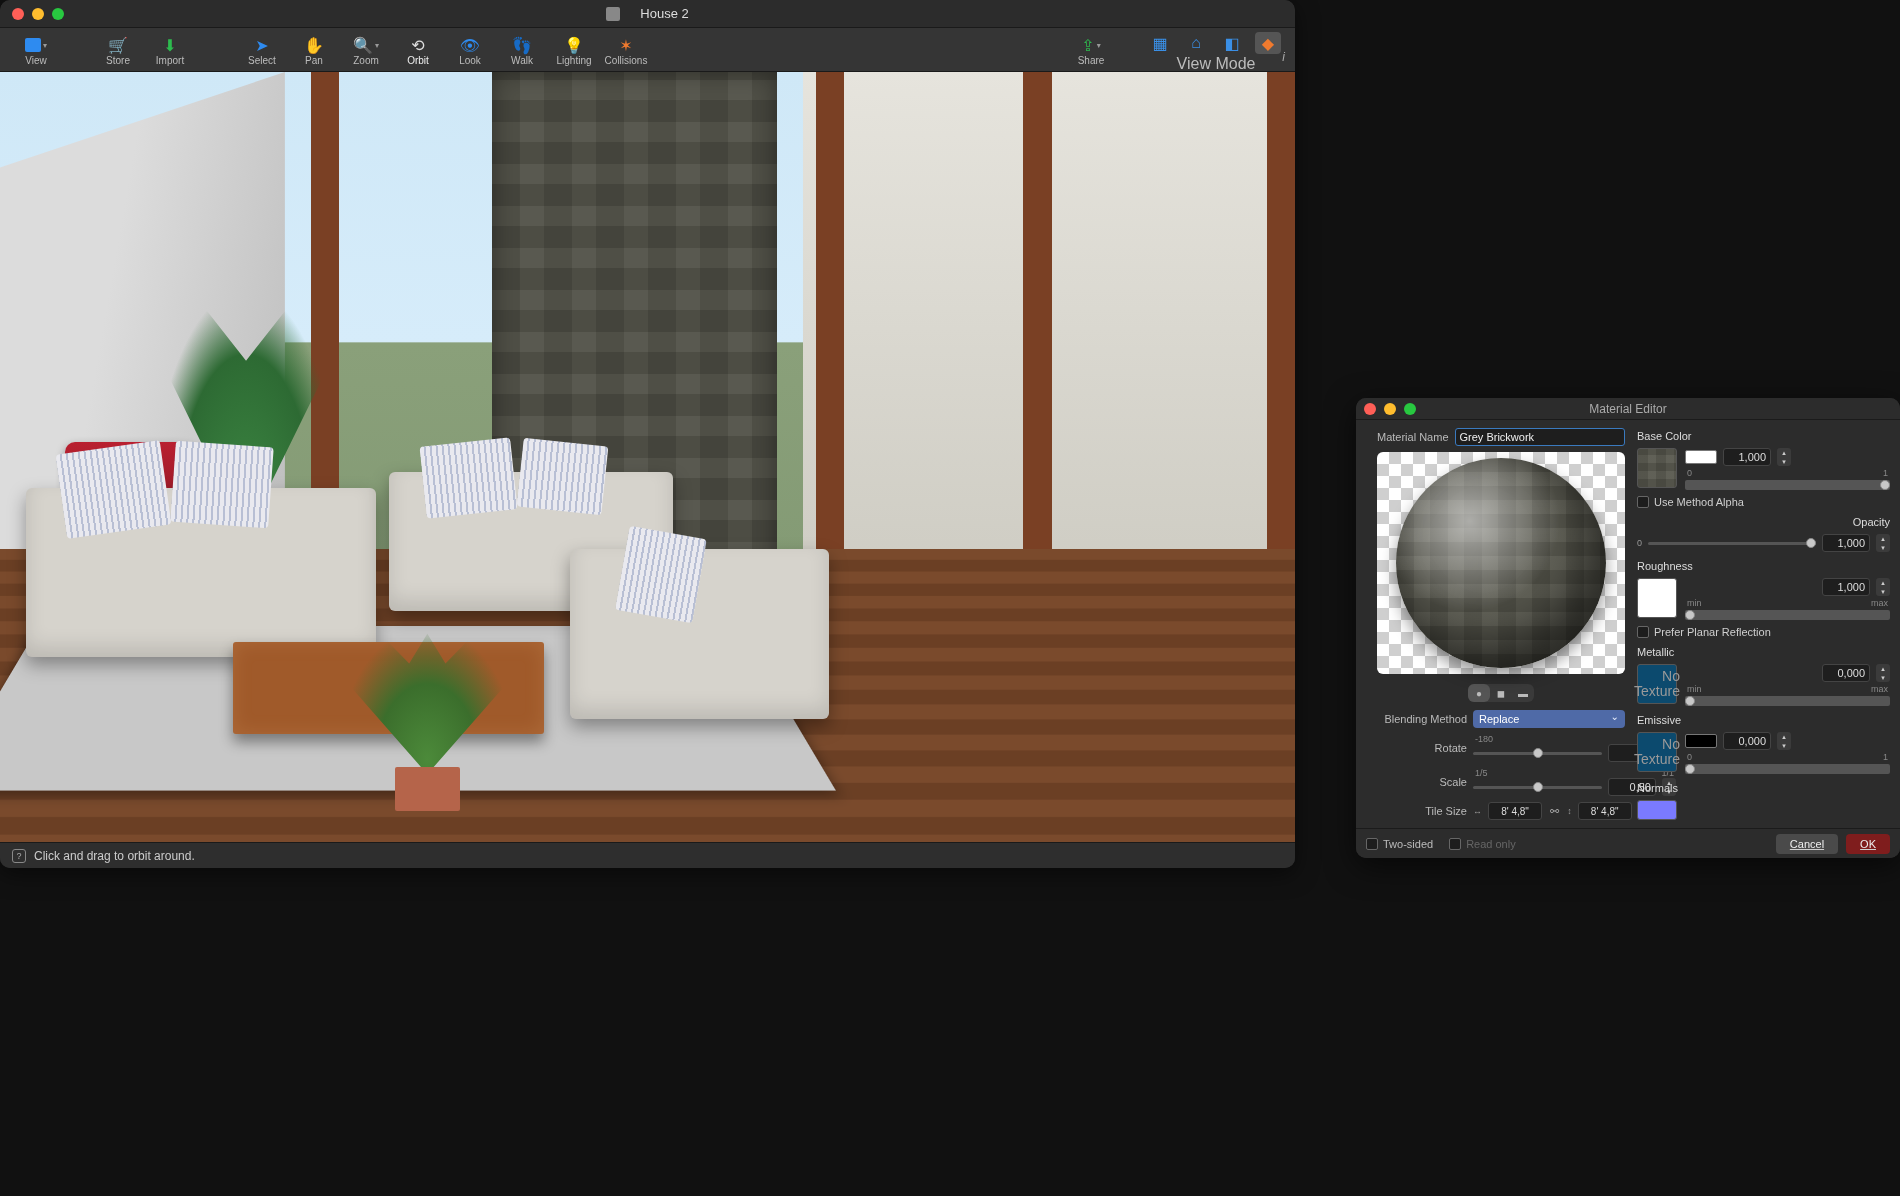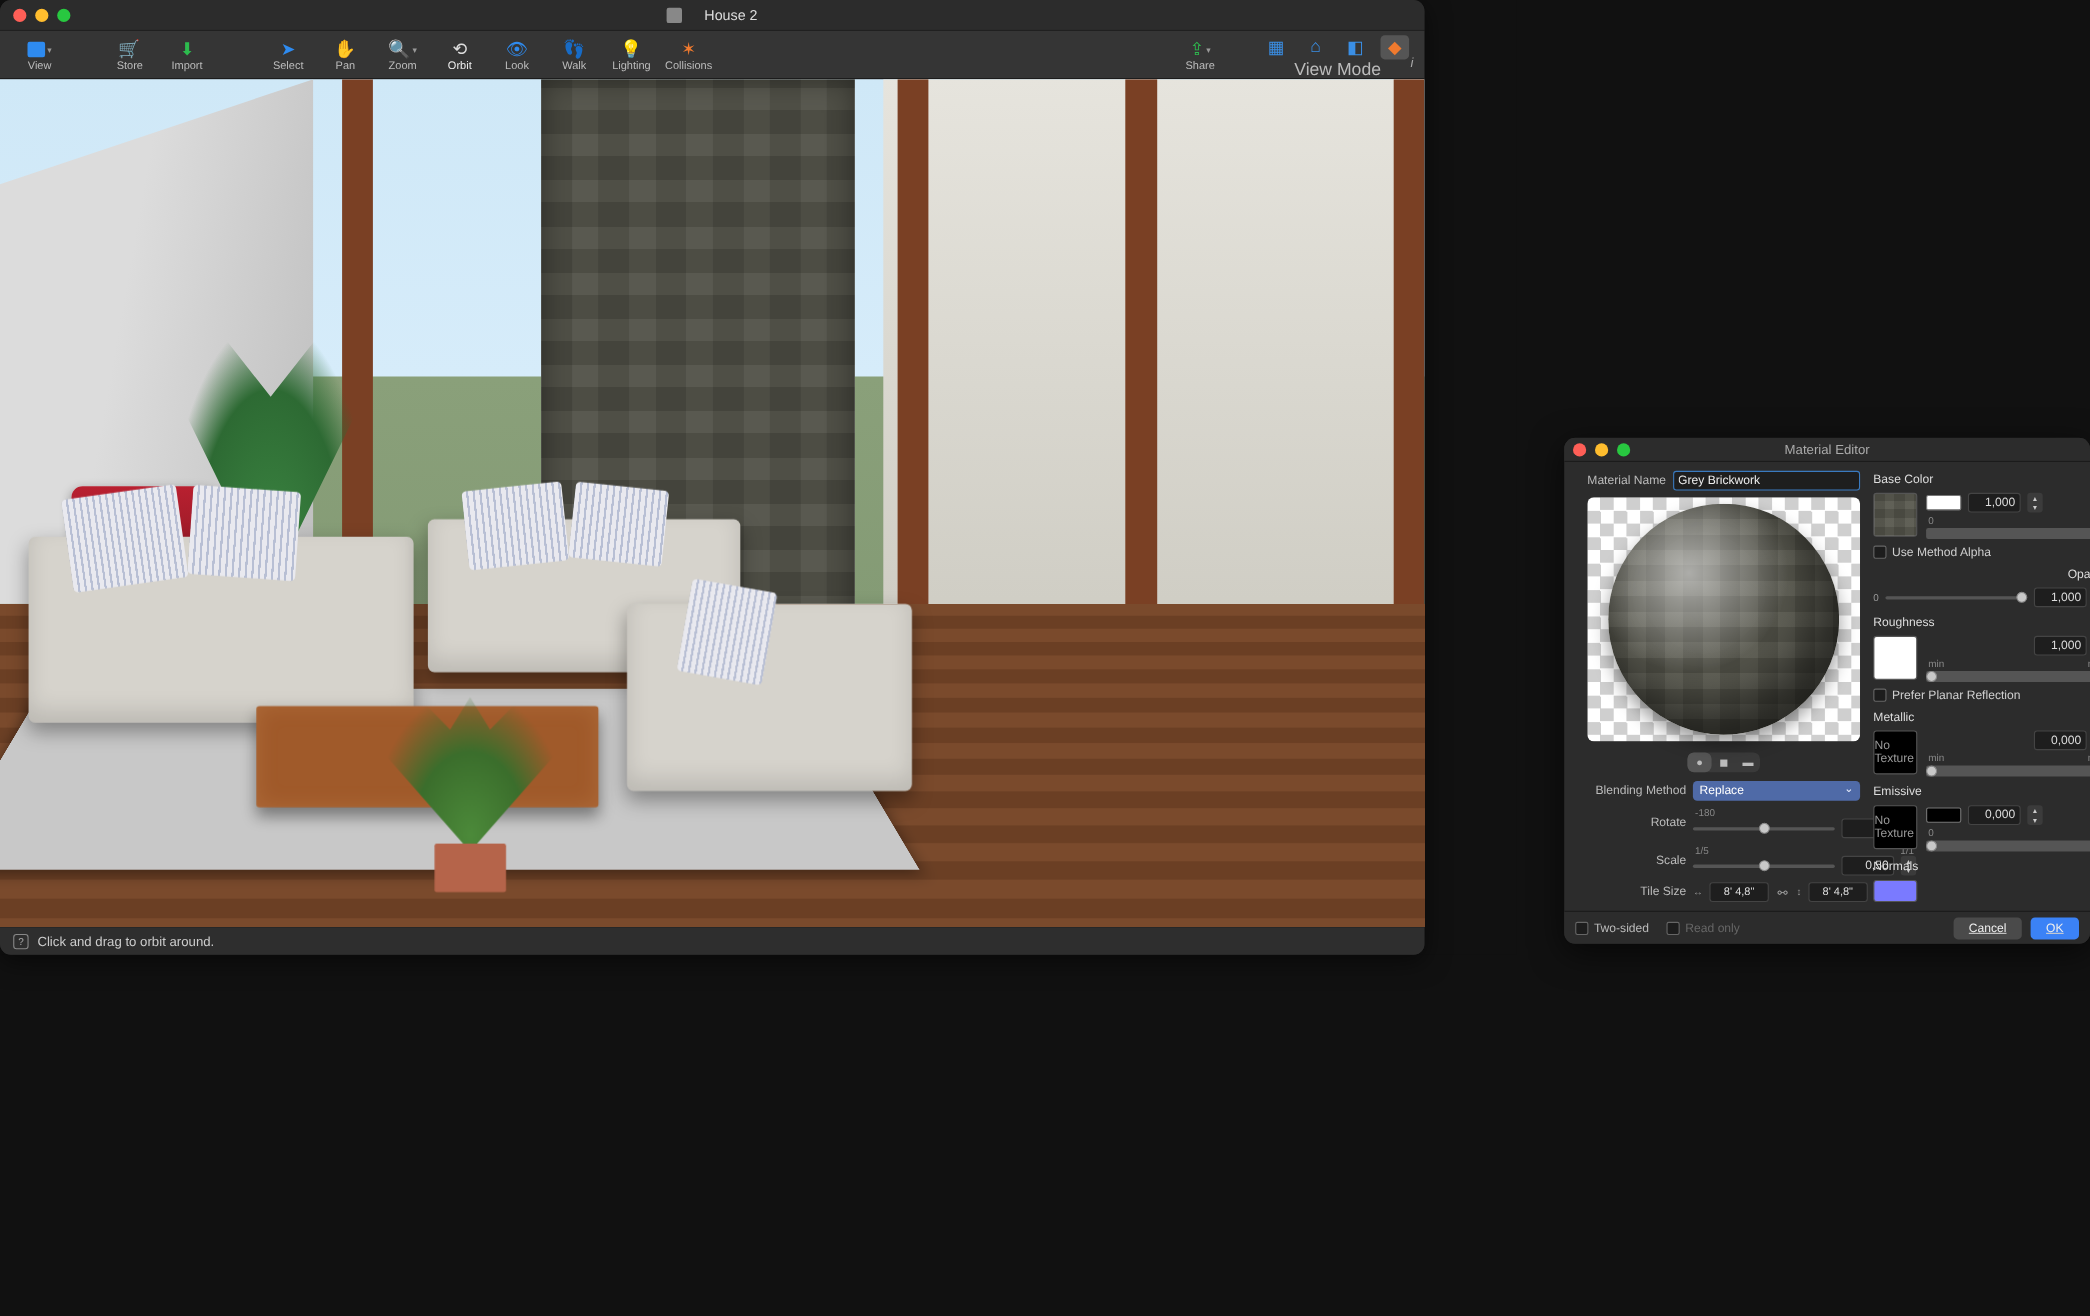--- a/index.html
+++ b/index.html
@@ -112,21 +112,21 @@
   
   .statusbar{
     position:absolute; left:0; right:0; bottom:0; height:26px;
     background:#2e2e2e; color:#ccc; font-size:12px; display:flex; align-items:center;
     padding:0 12px; gap:8px; border-top:1px solid #1a1a1a;
   }
   .statusbar .hint-icon{width:14px;height:14px;border:1px solid #888;border-radius:3px;display:inline-flex;align-items:center;justify-content:center;font-size:9px;color:#aaa;}
 
   
   .material-panel{
-    position:absolute; right:0; top:398px; width:478px; height:460px;
+    position:absolute; right:0; top:398px; width:544px; height:460px;
     background:#2c2c2c; border-radius:10px; box-shadow:0 8px 30px rgba(0,0,0,.6);
     color:#cfcfcf; font-size:11px;
     overflow:hidden;
   }
   .mp-title{height:22px;display:flex;align-items:center;justify-content:center;background:#2c2c2c;position:relative;border-bottom:1px solid #1b1b1b;font-size:12px;color:#aaa;}
   .mp-title .traffic-lights{left:8px;top:5px;}
   .mp-body{position:absolute;top:22px;left:0;right:0;bottom:30px;padding:8px 10px;display:flex;gap:12px;}
   .mp-left{width:248px;display:flex;flex-direction:column;gap:6px;margin-left:11px;}
   .mp-right{flex:1;display:flex;flex-direction:column;gap:6px;}
   .field-row{display:flex;align-items:center;gap:6px;}
@@ -160,31 +160,31 @@
   .numbox{width:48px;height:18px;background:#1e1e1e;border:1px solid #444;color:#ddd;font-size:11px;text-align:right;padding:0 4px;border-radius:3px;}
   .stepper{width:14px;height:18px;display:flex;flex-direction:column;background:#3b3b3b;border-radius:3px;}
   .stepper span{flex:1;display:flex;align-items:center;justify-content:center;font-size:7px;color:#ccc;cursor:pointer;}
   .hdr{color:#ddd;font-size:11px;margin-top:2px;}
   .swatch{width:40px;height:40px;border:1px solid #555;border-radius:3px;}
   .swatch.stone{background:
       repeating-linear-gradient(90deg,#8f8f87 0 10px,#a3a39b 10px 18px),
       repeating-linear-gradient(0deg,#82827a 0 8px,#97978f 8px 16px);
       background-blend-mode:multiply;}
   .swatch.white{background:#fff;}
-  .swatch.notex{background:#000000;color:#999;font-size:11px;display:flex;align-items:center;justify-content:center;text-align:left;line-height:1.1;}
+  .swatch.notex{background:#0c4a6e;color:#999;font-size:14px;display:flex;align-items:center;justify-content:center;text-align:right;line-height:1.1;}
   .swatch.normals{background:#7a7aff;}
   .color-well{width:32px;height:14px;border:1px solid #777;border-radius:2px;background:#fff;}
   .cb{width:12px;height:12px;border:1px solid #666;border-radius:2px;background:#1d1d1d;display:inline-block;}
   .mp-footer{position:absolute;left:0;right:0;bottom:0;height:30px;background:#2c2c2c;display:flex;align-items:center;justify-content:space-between;padding:0 10px;border-top:1px solid #1b1b1b;}
   .foot-left{display:flex;align-items:center;gap:16px;}
   .foot-left label{display:flex;align-items:center;gap:5px;color:#bbb;}
   .foot-left label.disabled{color:#666;}
   .foot-right{display:flex;gap:8px;text-decoration:underline;}
   .btn{background:#4a4a4a;color:#eee;border:none;border-radius:4px;height:20px;padding:0 14px;font-size:11px;cursor:pointer;}
-  .btn.primary{background:#3b82f6;}
+  .btn.primary{background:#7f1d1d;}
   .link-icon{font-size:11px;color:#aaa;padding:0 2px;}
   .tilebox{width:54px;height:18px;background:#1e1e1e;border:1px solid #444;color:#ddd;font-size:10px;text-align:center;border-radius:3px;}
   .mm-row{display:flex;justify-content:space-between;font-size:9px;color:#888;padding:0 2px;}
   .section{display:flex;gap:8px;align-items:flex-start;}
   .section .col{flex:1;display:flex;flex-direction:column;gap:2px;}
   .tiny{font-size:9px;color:#999;}
 </style>
 </head>
 <body>
 

